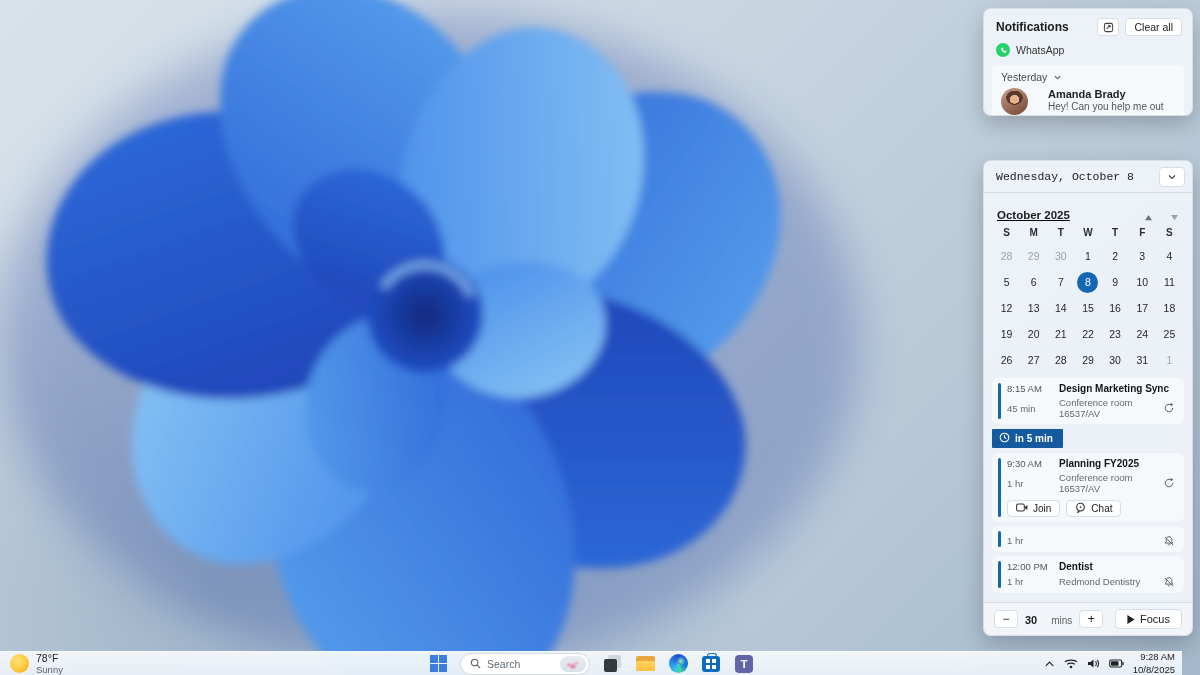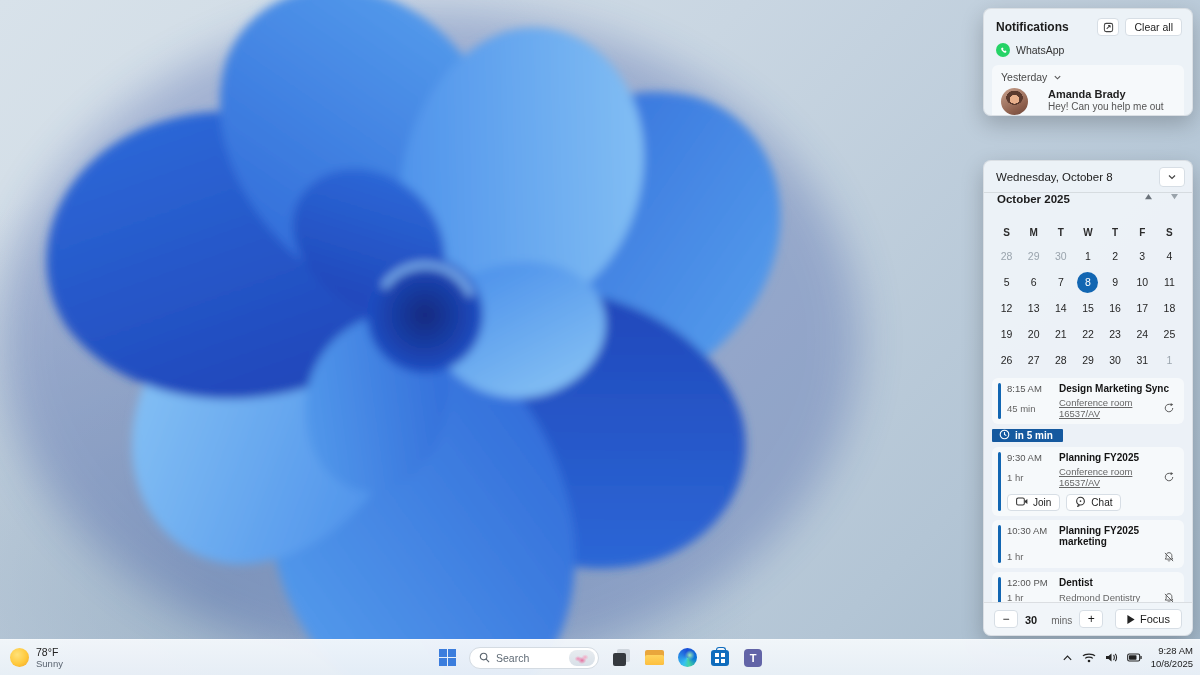--- a/index.html
+++ b/index.html
@@ -52,24 +52,24 @@
       linear-gradient(150deg,#c9a28e,#8d5f4c 70%,#6e463a); }
   .msg-name{ font-size:11px; font-weight:600; color:#222; }
   .msg-text{ font-size:10px; color:#555; line-height:1.28; margin-top:1px; }
   .more-chip{ margin-top:6px; height:16px; padding:0 8px; font-size:9.5px; border-radius:9px; }
 
   
   .cal{ position:absolute; top:160px; right:7px; width:210px; height:476px;
     background:var(--panel); border:1px solid rgba(0,0,0,.08); border-radius:8px;
     box-shadow:0 8px 22px rgba(0,0,0,.22); display:flex; flex-direction:column; overflow:hidden; }
   .cal-datebar{ height:32px; display:flex; align-items:center; justify-content:space-between;
-    padding:0 7px 0 12px; border-bottom:1px solid rgba(0,0,0,.09); }
+    padding:0 7px 0 12px; border-bottom:1px solid rgba(0,0,0,.09);font-family:Liberation Mono, monospace; }
   .cal-date{ font-size:11.5px; color:var(--ink); }
   .chev-btn{ width:26px; height:20px; }
-  .cal-monthbar{ height:28px; display:flex; align-items:flex-start; padding:0 13px; }
+  .cal-monthbar{ height:28px; display:flex; align-items:flex-end; padding:0 13px;text-decoration:underline; }
   .cal-month{ font-size:11.5px; font-weight:700; color:var(--ink); flex:1; }
   .nav-arrows{ display:flex; gap:17px; align-items:center; }
   .cal-grid{ display:grid; grid-template-columns:repeat(7,1fr); padding:0 9px; }
   .dn{ height:22px; display:flex; align-items:center; justify-content:center;
     font-size:10px; font-weight:600; color:#2c2c2c; }
   .dc{ height:26px; display:flex; align-items:center; justify-content:center;
     font-size:10.5px; color:#262626; }
   .dc.muted{ color:#9aa4ad; }
   .dc .sel{ width:21px; height:21px; border-radius:50%; background:var(--accent);
     color:#fff; display:flex; align-items:center; justify-content:center; }
@@ -79,38 +79,38 @@
     padding:5px 8px 0; }
   .ag-card{ position:relative; background:var(--card); border-radius:6px;
     padding:5px 8px 5px 15px; flex:0 0 auto; }
   .ag-card::before{ content:""; position:absolute; left:6px; top:5px; bottom:5px;
     width:3px; border-radius:2px; background:var(--accent); }
   .ag-row{ display:flex; align-items:baseline; }
   .ag-time{ width:52px; flex:0 0 auto; font-size:9.5px; color:#555; }
   .ag-title{ font-size:10px; font-weight:700; color:#141414; }
   .ag-sub{ display:flex; align-items:center; margin-top:3px; }
   .ag-dur{ width:52px; flex:0 0 auto; font-size:9.5px; color:#666; }
-  .ag-loc{ font-size:9.5px; color:#666; flex:1;text-decoration:underline; }
+  .ag-loc{ font-size:9.5px; color:#666; flex:1; }
   .ag-icon{ width:13px; height:13px; flex:0 0 auto; display:flex; align-items:center; }
   .ag-btns{ display:flex; gap:6px; margin-top:6px; }
   .ag-chip{ height:17px; padding:0 8px; font-size:10px; }
   .pill{ align-self:flex-start; display:flex; align-items:center; gap:5px;
     background:var(--pill); color:#fff; border-radius:1px; height:19px;
     padding:0 10px 0 7px; font-size:10px; font-weight:600; margin:1px 0; }
 
   .cal-foot{ height:33px; border-top:1px solid rgba(0,0,0,.09);
     display:flex; align-items:center; gap:7px; padding:0 10px;
     background:rgba(255,255,255,.28); }
   .step-btn{ width:24px; height:18px; font-size:12px; }
   .dur-val{ font-size:11px; font-weight:700; color:var(--ink); }
   .dur-unit{ font-size:10px; color:#666; margin-left:14px; }
   .focus-btn{ margin-left:auto; height:20px; padding:0 11px; font-size:11px; }
 
   
-  .taskbar{ position:absolute; left:0; right:0; bottom:0; height:36px;
+  .taskbar{ position:absolute; left:0; right:18px; bottom:0; height:24px;
     background:linear-gradient(rgba(243,247,251,.96),rgba(233,240,247,.96));
     border-top:1px solid rgba(255,255,255,.6); }
   .tb-left{ position:absolute; left:10px; top:0; bottom:0; display:flex;
     align-items:center; gap:7px; }
   .sun{ width:19px; height:19px; border-radius:50%;
     background:radial-gradient(circle at 38% 35%, #ffe27a, #ffc93c 55%, #f0a024); }
   .wx-temp{ font-size:10.5px; color:#222; }
   .wx-cond{ font-size:9.5px; color:#5a6470; }
   .tb-center{ position:absolute; left:50%; top:0; bottom:0; transform:translateX(-50%);
     display:flex; align-items:center; gap:11px; }
@@ -379,24 +379,20 @@
               <span><svg width="11" height="11" viewBox="0 0 12 12">
                   <circle cx="6" cy="5.6" r="4.2" fill="none" stroke="#333" stroke-width="1.2"></circle>
                   <path d="M3.6 9.8 3 11.4 5 10.4" fill="none" stroke="#333" stroke-width="1.1"></path>
                   <circle cx="6" cy="5.6" r=".9" fill="#333"></circle>
                 </svg></span>
               <span>Chat</span>
             </button>
           </div>
         </div>
         <div class="ag-card">
-          <div class="ag-row">
-            <span class="ag-time">10:30 AM</span>
-            <span class="ag-title">Planning FY2025 marketing</span>
-          </div>
           <div class="ag-sub">
             <span class="ag-dur">1 hr</span>
             <span class="ag-loc"></span>
             <span class="ag-icon">
               <svg width="12" height="12" viewBox="0 0 16 16">
                 <path d="M8 2.2c2.3 0 3.8 1.7 3.8 4v2.6l1.2 2H3l1.2-2V6.2c0-2.3 1.5-4 3.8-4z" fill="none" stroke="#555" stroke-width="1.2"></path>
                 <path d="M6.7 12.6a1.4 1.4 0 0 0 2.6 0" fill="none" stroke="#555" stroke-width="1.2"></path>
                 <path d="M2.5 2.5 13.5 13.5" stroke="#555" stroke-width="1.2"></path>
               </svg>
             </span>

